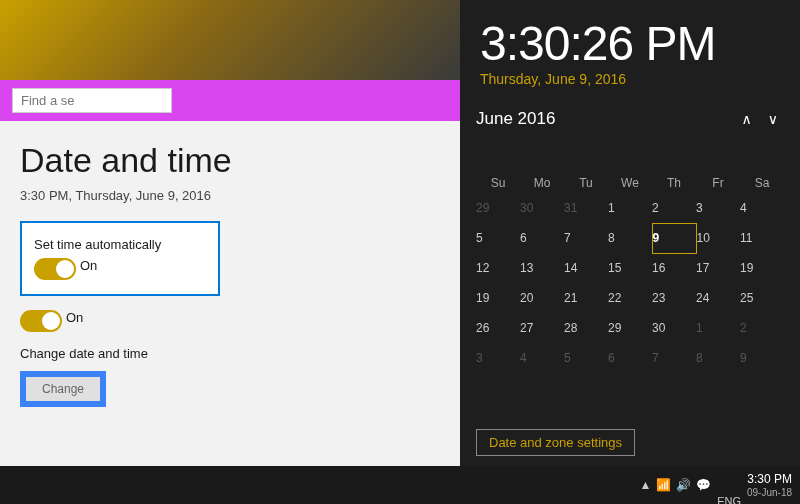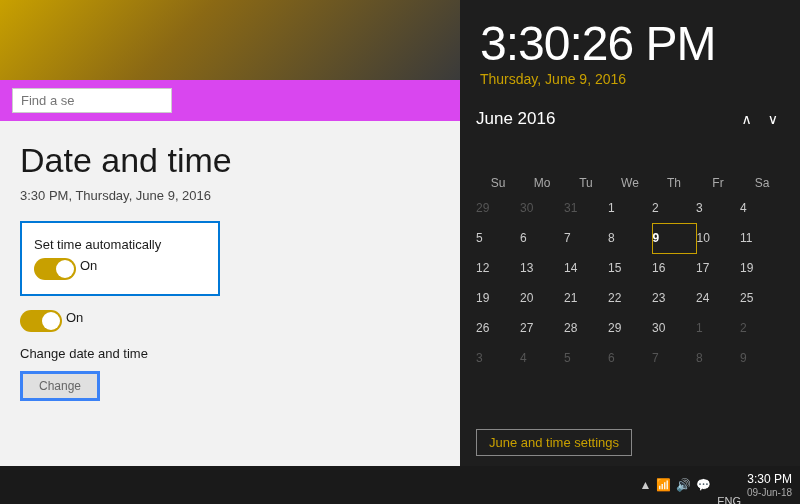--- a/index.html
+++ b/index.html
@@ -122,21 +122,21 @@
     .settings-section {
       margin-bottom: 14px;
     }
 
     .settings-section .settings-label {
       margin-bottom: 6px;
     }
 
     .change-btn {
       background: #e0e0e0;
-      border: 3px solid #3b82f6;
+      border: 6px solid #3b82f6;
       padding: 5px 16px;
       font-size: 12px;
       color: #666;
       cursor: not-allowed;
       margin-top: 4px;
     }
 
     
     .calendar-panel {
       width: 340px;
@@ -401,21 +401,21 @@
               <td class="other-month">5</td>
               <td class="other-month">6</td>
               <td class="other-month">7</td>
               <td class="other-month">8</td>
               <td class="other-month">9</td>
             </tr>
           </tbody>
       </table>
     </div>
     <div class="date-time-settings-bar">
-      <button class="date-time-settings-link">June and time settings</button>
+      <button class="date-time-settings-link">Date and zone settings</button>
     </div>
   </div>
 </div>
 
 <div class="taskbar">
   <div class="taskbar-icons">
     <span class="taskbar-icon">▲</span>
     <span class="taskbar-icon">📶</span>
     <span class="taskbar-icon">🔊</span>
     <span class="taskbar-icon">💬</span>

